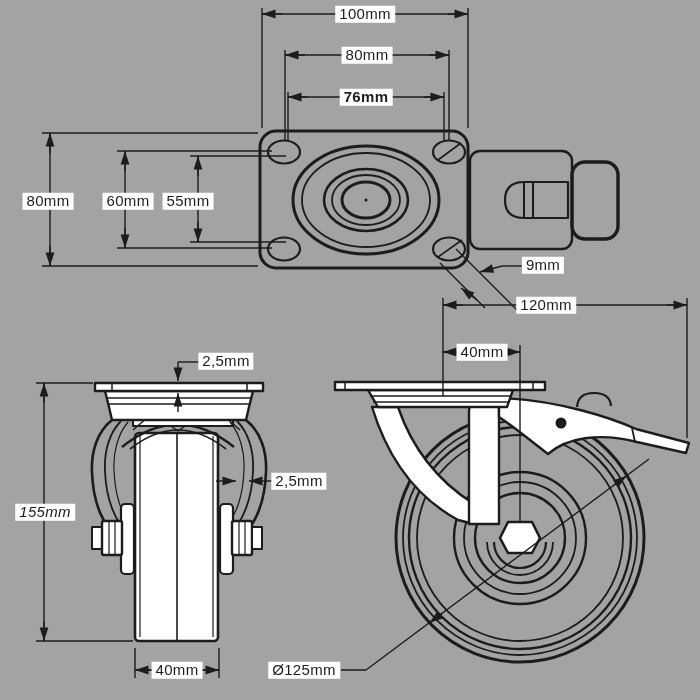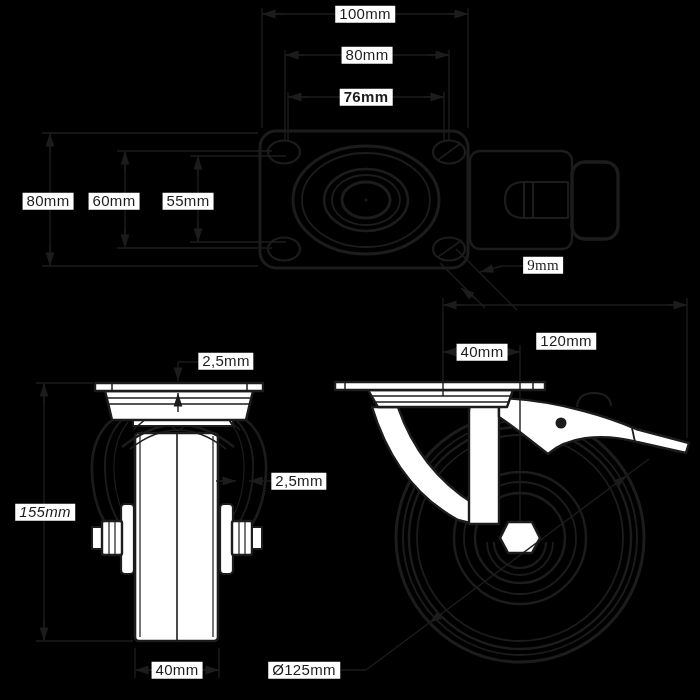--- a/index.html
+++ b/index.html
@@ -1,18 +1,18 @@
 <!DOCTYPE html>
 <html style="--line: #1c1c1c;"><head>
 <meta charset="utf-8">
 <style>
   :root { --line: #1c1c1c; }
   html,body { margin:0; padding:0; background:#fff; }
   .canvas {
-    position:relative; width:700px; height:700px; background:#000000;
+    position:relative; width:700px; height:700px; background:#a3a3a3;
     font-family:"Liberation Sans", sans-serif; overflow:hidden;
   }
   .canvas svg { position:absolute; left:0; top:0; }
   .dim {
     position:absolute; transform:translate(-50%,-50%);
     background:#fff; color:var(--line);
     font-size:15px; font-weight:500; letter-spacing:.3px;
     padding:0 4px; white-space:nowrap; line-height:1.1;
   }
 </style>
@@ -232,26 +232,26 @@
       <path d="M442,613.4 L429.2,622.9" marker-end="url(#ah)"></path>
       <path d="M613.8,485.3 L626.6,475.8" marker-end="url(#ah)"></path>
     </g>
   </g>
 </svg>
 
 <span class="dim" style="left:365px; top:14px;">100mm</span>
 <span class="dim" style="left:367px; top:55px;">80mm</span>
 <span class="dim" style="left:366px; top:97px;font-weight:bold;">76mm</span>
 <span class="dim" style="left:48px;  top:201px;">80mm</span>
-<span class="dim" style="left:114px; top:201px;">60mm</span>
+<span class="dim" style="left:128px; top:201px;">60mm</span>
 <span class="dim" style="left:188px; top:201px;">55mm</span>
-<span class="dim" style="left:543px; top:265px;font-family:Liberation Serif, serif;">9mm</span>
+<span class="dim" style="left:543px; top:265px;">9mm</span>
 
 <span class="dim" style="left:226px; top:361px;">2,5mm</span>
 <span class="dim" style="left:45px;  top:512px;font-style:italic;">155mm</span>
 <span class="dim" style="left:299px; top:481px;">2,5mm</span>
 <span class="dim" style="left:177px; top:670px;">40mm</span>
 
-<span class="dim" style="left:566px; top:305px;margin-top:36px;">120mm</span>
+<span class="dim" style="left:546px; top:305px;">120mm</span>
 <span class="dim" style="left:482px; top:352px;">40mm</span>
 <span class="dim" style="left:304px; top:670px;">Ø125mm</span>
 
 </div>
 
 </body></html>

